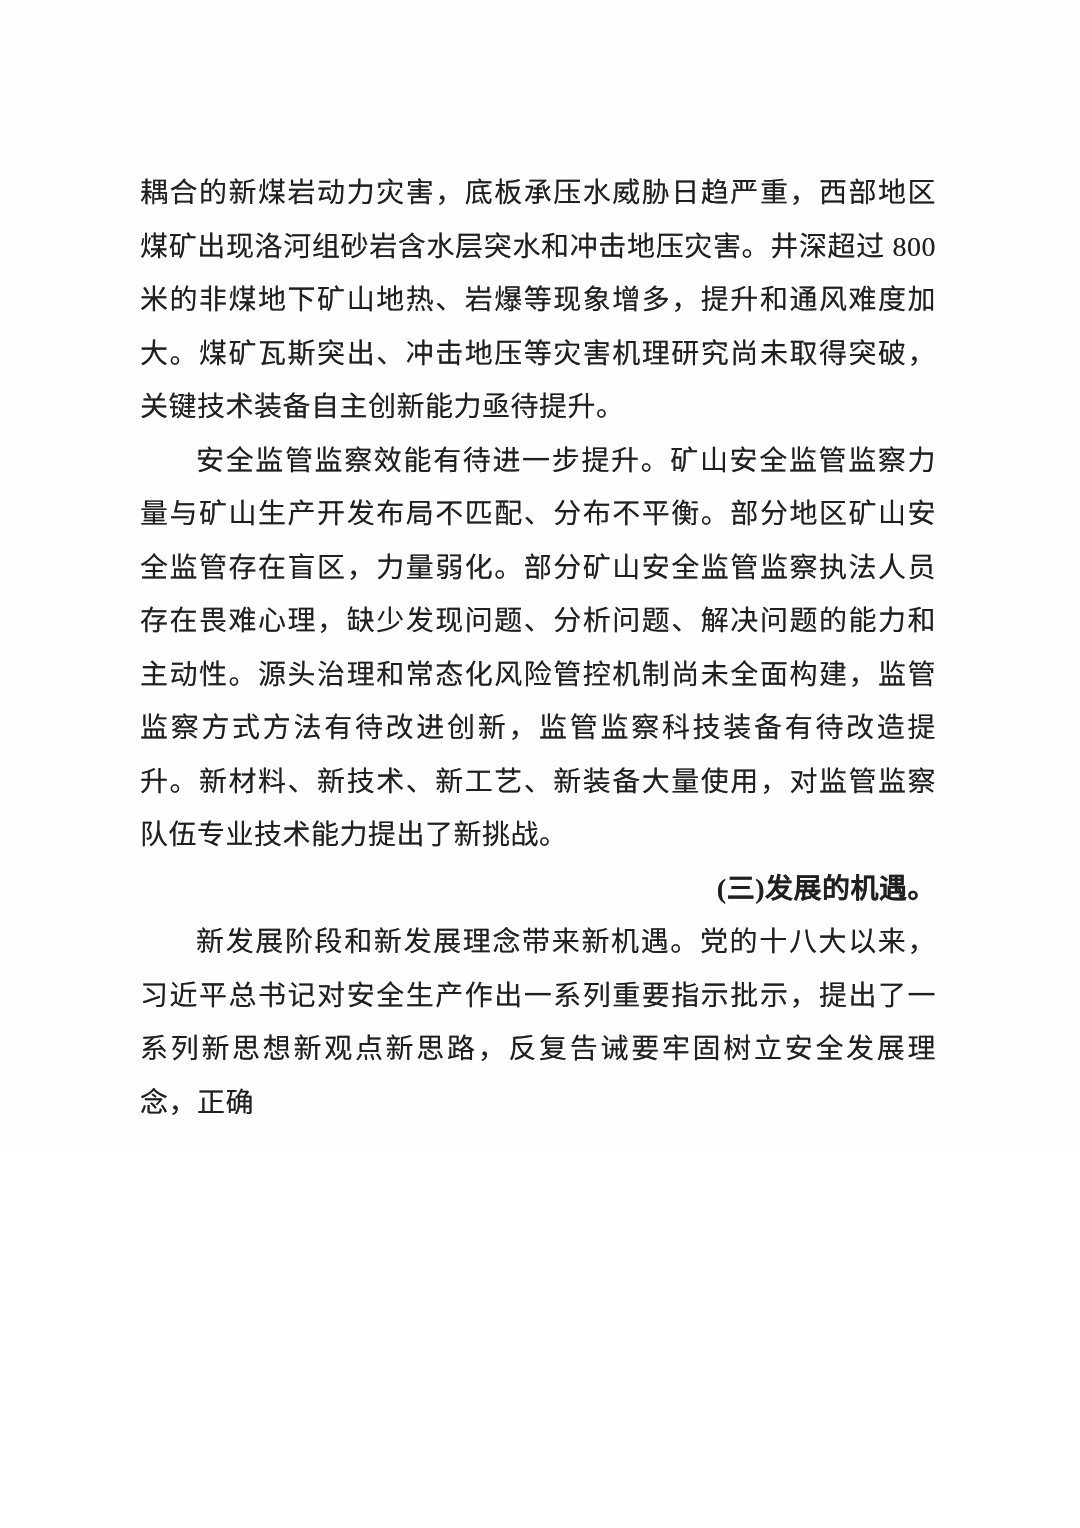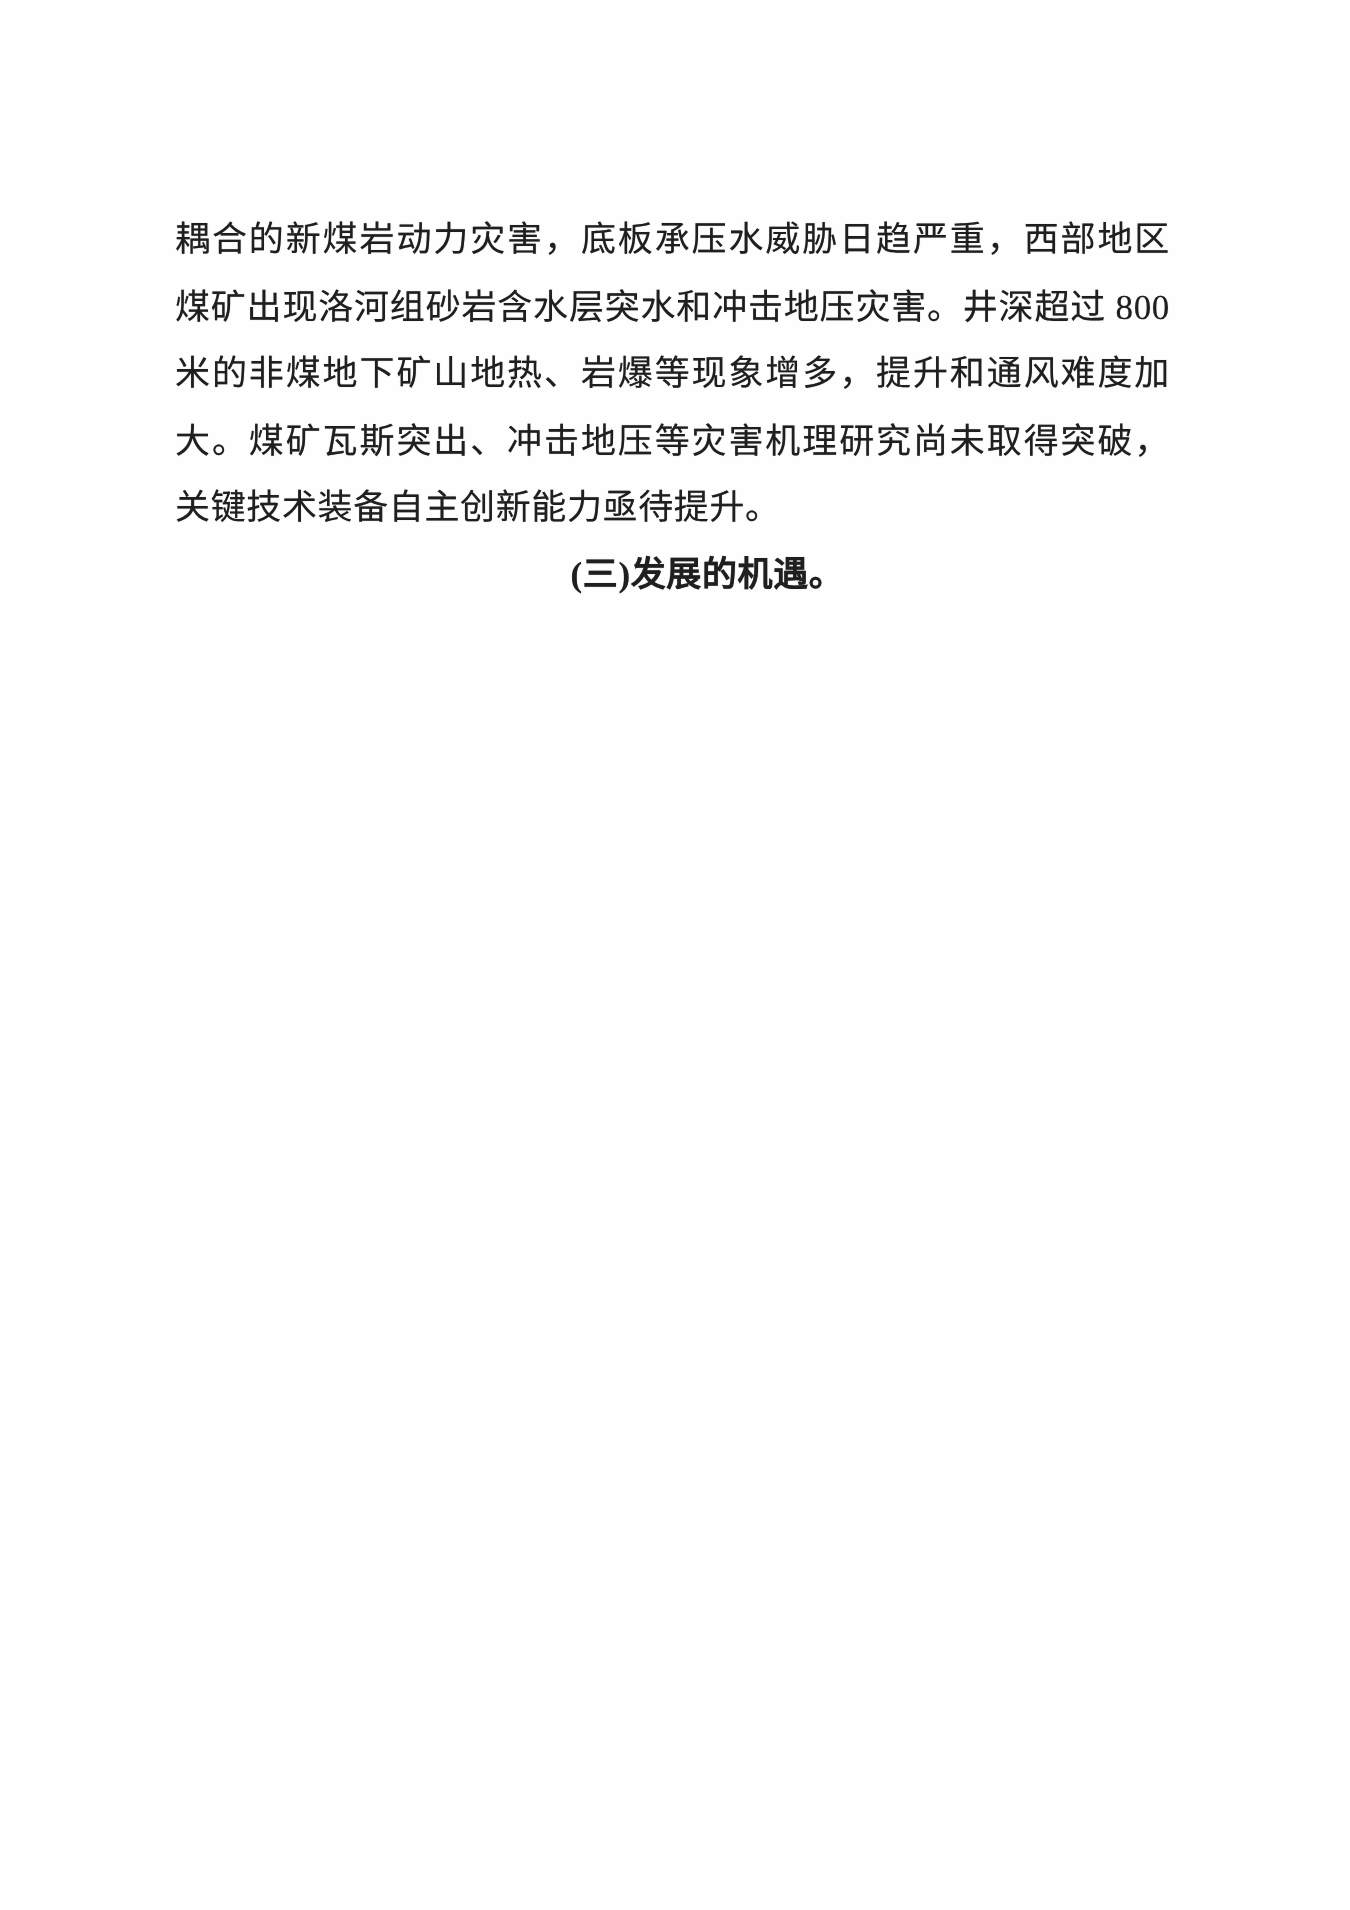--- a/index.html
+++ b/index.html
@@ -31,21 +31,21 @@
     letter-spacing: 0.5px;
     
     text-shadow: 0 0 0.6px rgba(30,30,30,0.55);
     word-break: break-all;
   }
   .para.indent {
     text-indent: 2em;
   }
   .para.heading {
     font-weight: 700;
-    text-align: center;
+    text-align: right;
   }
   .footer {
     position: absolute;
     top: 1350px;
     right: 160px;
     font-size: 27px;
     line-height: 40px;
     letter-spacing: 6px;
     color: #2a2a2a;
     text-shadow: 0 0 0.6px rgba(30,30,30,0.5);
@@ -55,23 +55,25 @@
 </head>
 <body>
 
 <div class="page">
 
   <div class="content">
 
     <p class="para">耦合的新煤岩动力灾害，底板承压水威胁日趋严重，西部地区煤矿出现洛河组砂岩含水层突水和冲击地压灾害。井深超过 800 米的非煤地下矿山地热、岩爆等现象增多，提升和通风难度加大。煤矿瓦斯突出、冲击地压等灾害机理研究尚未取得突破，关键技术装备自主创新能力亟待提升。</p>
 
 
+    <p class="para indent">安全监管监察效能有待进一步提升。矿山安全监管监察力量与矿山生产开发布局不匹配、分布不平衡。部分地区矿山安全监管存在盲区，力量弱化。部分矿山安全监管监察执法人员存在畏难心理，缺少发现问题、分析问题、解决问题的能力和主动性。源头治理和常态化风险管控机制尚未全面构建，监管监察方式方法有待改进创新，监管监察科技装备有待改造提升。新材料、新技术、新工艺、新装备大量使用，对监管监察队伍专业技术能力提出了新挑战。</p>
 
     <p class="para indent heading">(三)发展的机遇。</p>
 
+    <p class="para indent">新发展阶段和新发展理念带来新机遇。党的十八大以来，习近平总书记对安全生产作出一系列重要指示批示，提出了一系列新思想新观点新思路，反复告诫要牢固树立安全发展理念，正确</p>
 
   </div>
 
   <div class="footer">
     <span>— 7 —</span>
   </div>
 
 </div>
 
 </body></html>

